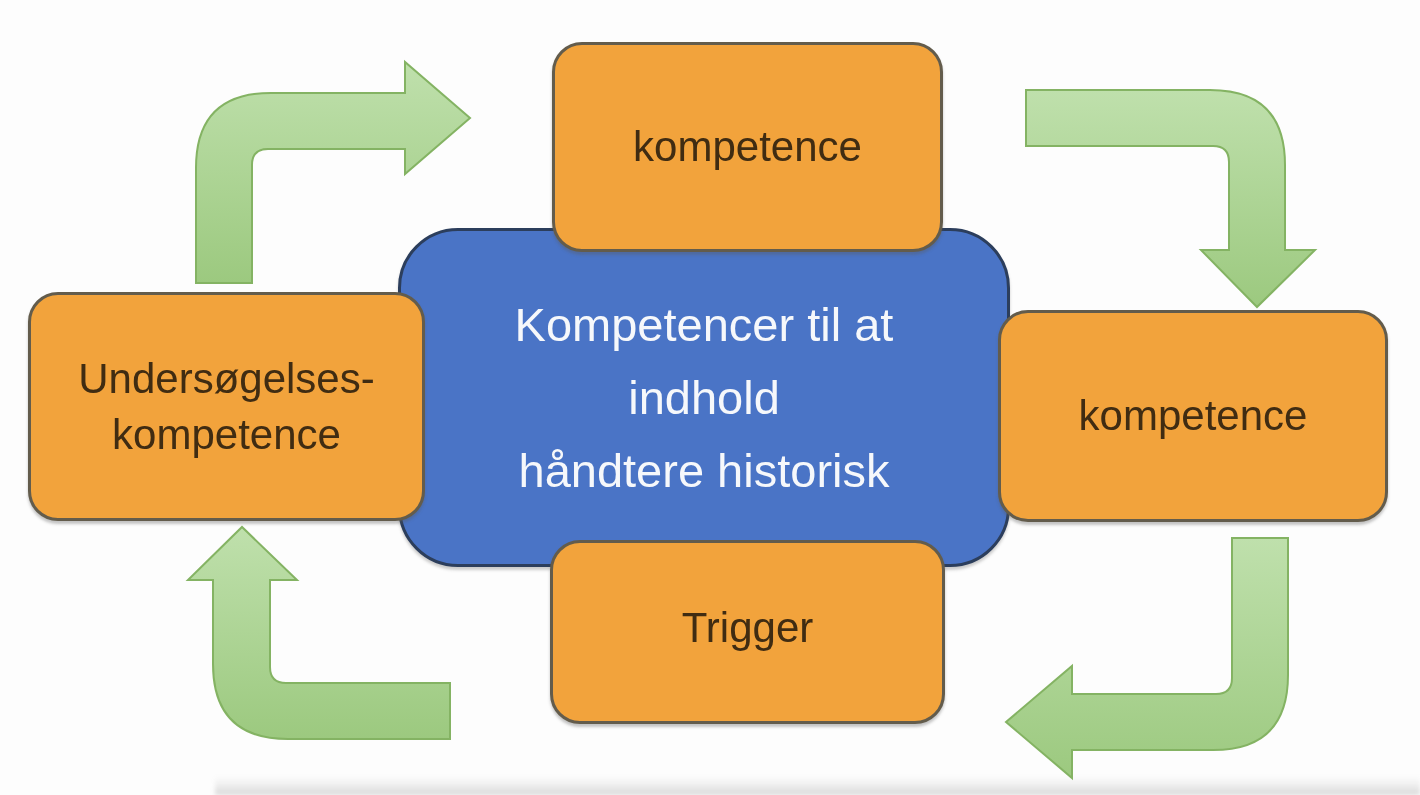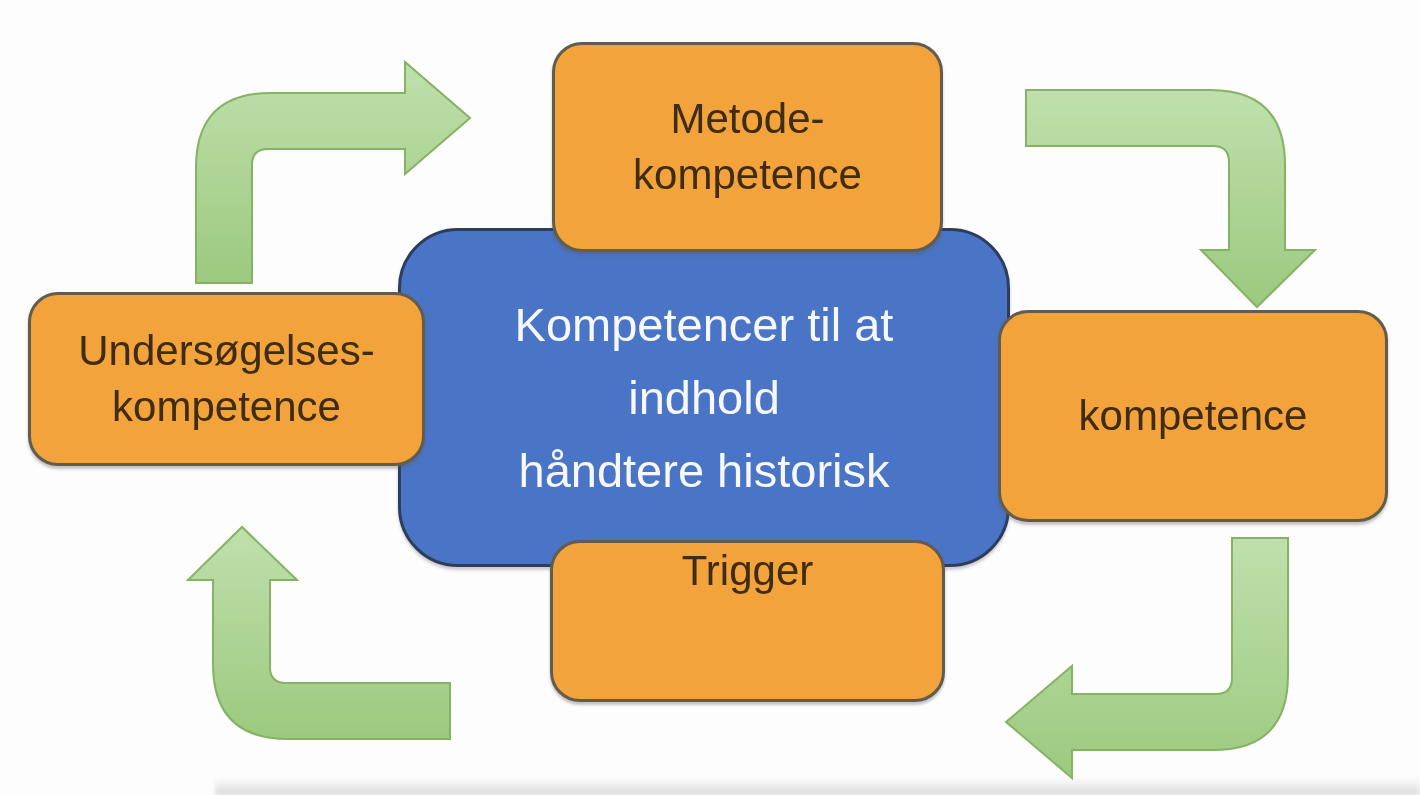--- a/index.html
+++ b/index.html
@@ -41,23 +41,23 @@
     z-index:3;
     background:var(--box-fill);
     border:3px solid var(--box-border);
     border-radius:30px;
     color:var(--box-text);
     font-size:42px;line-height:56px;
     box-shadow:0 3px 3px rgba(90,90,90,0.35);
   }
   .node-center{left:398px;top:228px;width:612px;height:339px;}
   .node-top{left:552px;top:42px;width:391px;height:210px;}
-  .node-left{left:28px;top:292px;width:397px;height:174px;}
+  .node-left{left:28px;top:292px;width:397px;height:229px;}
   .node-right{left:998px;top:310px;width:390px;height:212px;}
-  .node-bottom{left:550px;top:540px;width:395px;height:162px;justify-content:flex-start;}
+  .node-bottom{left:550px;top:540px;width:395px;height:184px;justify-content:flex-start;padding-top:57px;}
   .line{display:block;}
   .bottom-smudge{
     position:absolute;z-index:0;
     left:215px;top:776px;width:1205px;height:19px;
     background:linear-gradient(to bottom,rgba(150,150,150,0) 0%,rgba(130,130,130,0.10) 45%,rgba(120,120,120,0.28) 100%);
     filter:blur(2px);
   }
 </style>
 </head>
 <body>
@@ -77,21 +77,20 @@
     <path fill="url(#arrowGrad)" stroke-width="2" d="M 450,683 L 286,683 Q 270,683 270,667 L 270,580 L 297,580 L 242,527 L 188,580 L 213,580 L 213,664 Q 213,739 288,739 L 450,739 Z" stroke="#84b363"></path>
   </svg>
 
   <div class="center-node node-center">
     <span class="line">Kompetencer til at</span>
     <span class="line">indhold</span>
     <span class="line">håndtere historisk</span>
   </div>
 
   <div class="node node-top">
-    <span class="line">Metode-</span>
     <span class="line">kompetence</span>
   </div>
 
   <div class="node node-right">
     <span class="line">kompetence</span>
   </div>
 
   <div class="node node-bottom">
     <span class="line">Trigger</span>
   </div>

